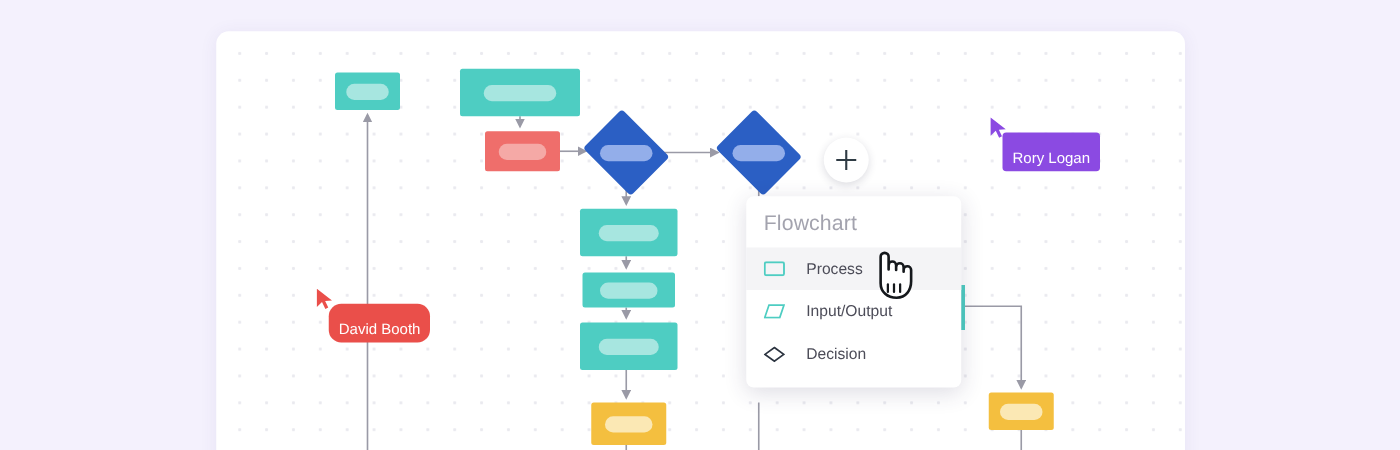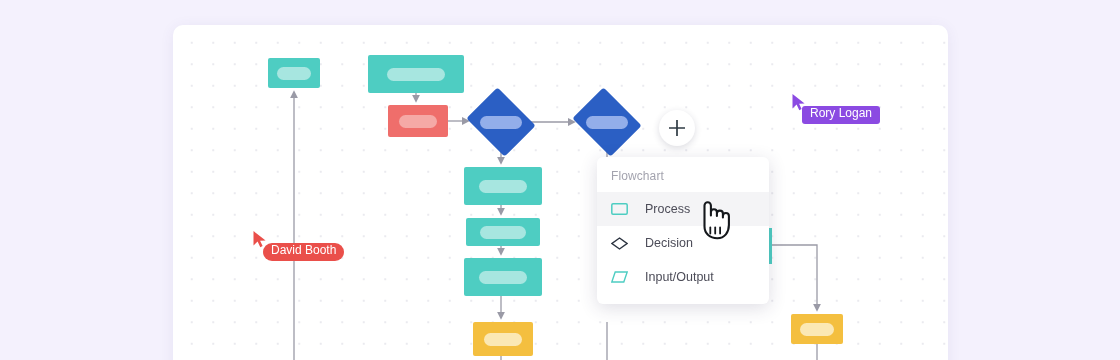--- a/index.html
+++ b/index.html
@@ -109,21 +109,21 @@
     left: 597px;
     top: 157px;
     width: 172px;
     background: #ffffff;
     border-radius: 6px;
     box-shadow: 0 4px 18px rgba(50, 45, 90, .16);
     padding: 9px 0 10px 0;
     box-sizing: border-box;
   }
   .dd-title {
-    font-size: 12px;
+    font-size: 17px;
     color: #a3a3ae;
     padding: 3px 0 9px 14px;
     letter-spacing: .1px;
   }
   .dd-item {
     display: flex;
     align-items: center;
     height: 34px;
     padding-left: 14px;
     font-size: 12.5px;
@@ -141,21 +141,21 @@
 
   
   .collab { position: absolute; }
   .collab .pointer { position: absolute; left: 0; top: 0; }
   .collab .tag {
     position: absolute;
     left: 11px;
     top: 13px;
     color: #fff;
     font-size: 12px;
-    padding: 0 8px 4px 8px;
+    padding: 13px 8px 4px 8px;
     border-radius: 3px;
     white-space: nowrap;
   }
   .collab.purple .tag { background: #8b4ae2; }
   .collab.red .tag { background: #ea4f4a; border-radius: 10px; }
 
   
   .mouse-cursor {
     position: absolute;
     left: 691px;
@@ -258,34 +258,34 @@
     <span class="dd-ico">
       <svg width="17" height="12" viewBox="0 0 17 12">
           <rect x="0.8" y="0.8" width="15.4" height="10.4" rx="1.2" fill="none" stroke="#4ecdc2" stroke-width="1.5"></rect>
         </svg>
     </span>
     <span>Process</span>
   </div>
 
   <div class="dd-item">
     <span class="dd-ico">
+      <svg width="17" height="12" viewBox="0 0 17 12">
+          <path d="M4.2 1 L16.2 1 L12.8 11 L0.8 11 Z" fill="none" stroke="#4ecdc2" stroke-width="1.4"></path>
+        </svg>
+    </span>
+    <span>Input/Output</span>
+  </div>
+
+  <div class="dd-item">
+    <span class="dd-ico">
       <svg width="17" height="13" viewBox="0 0 17 13">
           <path d="M8.5 1 L16 6.5 L8.5 12 L1 6.5 Z" fill="none" stroke="#2c3440" stroke-width="1.4"></path>
         </svg>
     </span>
     <span>Decision</span>
-  </div>
-
-  <div class="dd-item">
-    <span class="dd-ico">
-      <svg width="17" height="12" viewBox="0 0 17 12">
-          <path d="M4.2 1 L16.2 1 L12.8 11 L0.8 11 Z" fill="none" stroke="#4ecdc2" stroke-width="1.4"></path>
-        </svg>
-    </span>
-    <span>Input/Output</span>
   </div>
 
 </div>
 
 <div class="collab purple" style="left:791px; top:93px;">
   <svg class="pointer" width="16" height="19" viewBox="0 0 16 19">
     <path d="M1.5 1 L1.5 15.5 L5.6 11.6 L8.3 17.2 L10.6 16 L8.1 10.8 L13.6 10.4 Z" fill="#8b4ae2"></path>
   </svg>
   <div class="tag">Rory Logan</div>
 </div>

